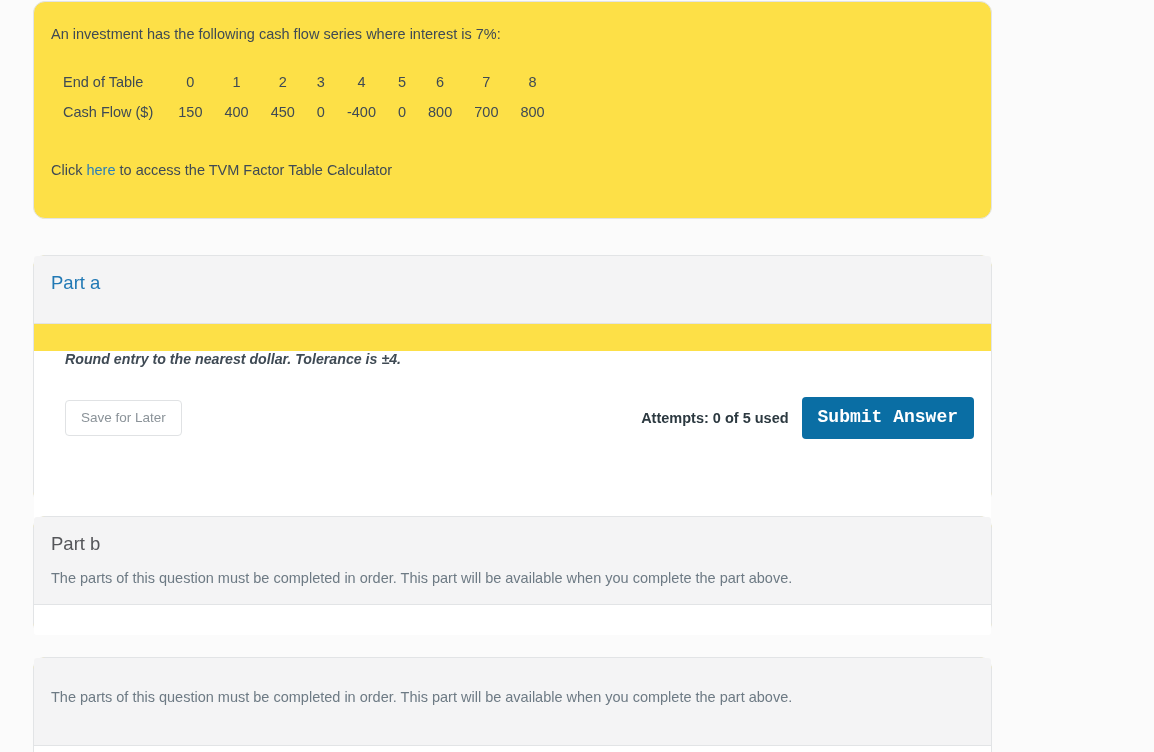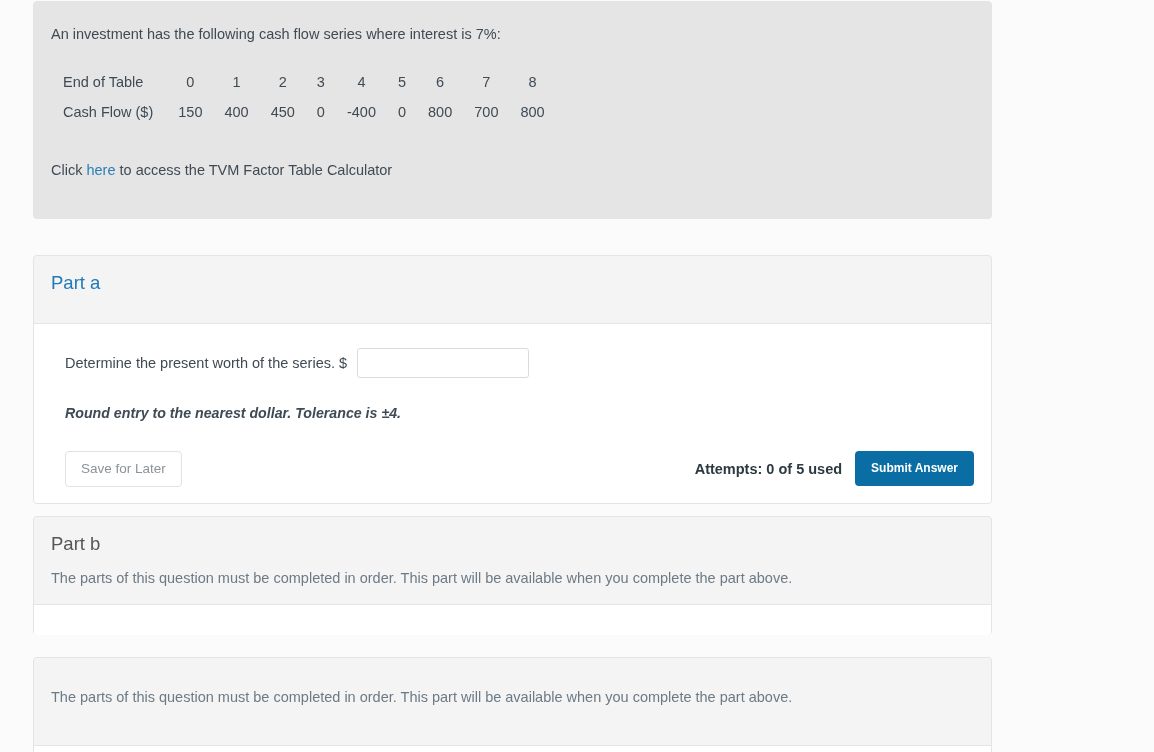--- a/index.html
+++ b/index.html
@@ -20,23 +20,23 @@
     width: 1154px;
     height: 752px;
   }
 
   
   .card {
     position: absolute;
     left: 33px;
     width: 959px;
     box-sizing: border-box;
-    background: #e5e5e5;
+    background: #fde047;
     border: 1px solid #e2e4e6;
-    border-radius: 4px;
+    border-radius: 12px;
   }
 
   
   #stem-card {
     top: 1px;
     height: 218px;
     padding: 0;
   }
   .stem-inner {
     padding: 22px 17px 0 17px;
@@ -169,22 +169,22 @@
     font-weight: bold;
     color: #2c3940;
     margin-right: 13px;
     white-space: nowrap;
   }
   .btn-submit {
     background: #0a6ea4;
     border: none;
     border-radius: 4px;
     color: #ffffff;
-    font-family: Liberation Sans, sans-serif;
-    font-size: 12px;
+    font-family: Liberation Mono, monospace;
+    font-size: 18px;
     font-weight: bold;
     padding: 11px 16px;
     cursor: pointer;
     line-height: 1.1;
   }
 
   
   #part-b { top: 516px; height: 119px; }
   #part-b .part-head { height: 88px; }
   #part-b .part-body { height: 30px; }
@@ -235,24 +235,20 @@
       <p class="tvm-line"><span>Click </span><a class="tvm-link" href="#">here</a><span> to access the TVM Factor Table Calculator</span></p>
     </div>
   </div>
 
   <div class="card part-card" id="part-a">
     <div class="part-head">
       <h2 class="part-title active">Part a</h2>
     </div>
     <div class="part-body">
 
-      <div class="answer-row">
-        <span class="answer-label">Determine the present worth of the series. $</span>
-        <input class="answer-input" type="text" value="" style="">
-      </div>
 
       <div class="tolerance-note">Round entry to the nearest dollar. Tolerance is ±4.</div>
 
       <div class="action-row">
         <button class="btn-save">Save for Later</button>
         <div class="action-right">
           <span class="attempts">Attempts: 0 of 5 used</span>
           <button class="btn-submit">Submit Answer</button>
         </div>
       </div>

